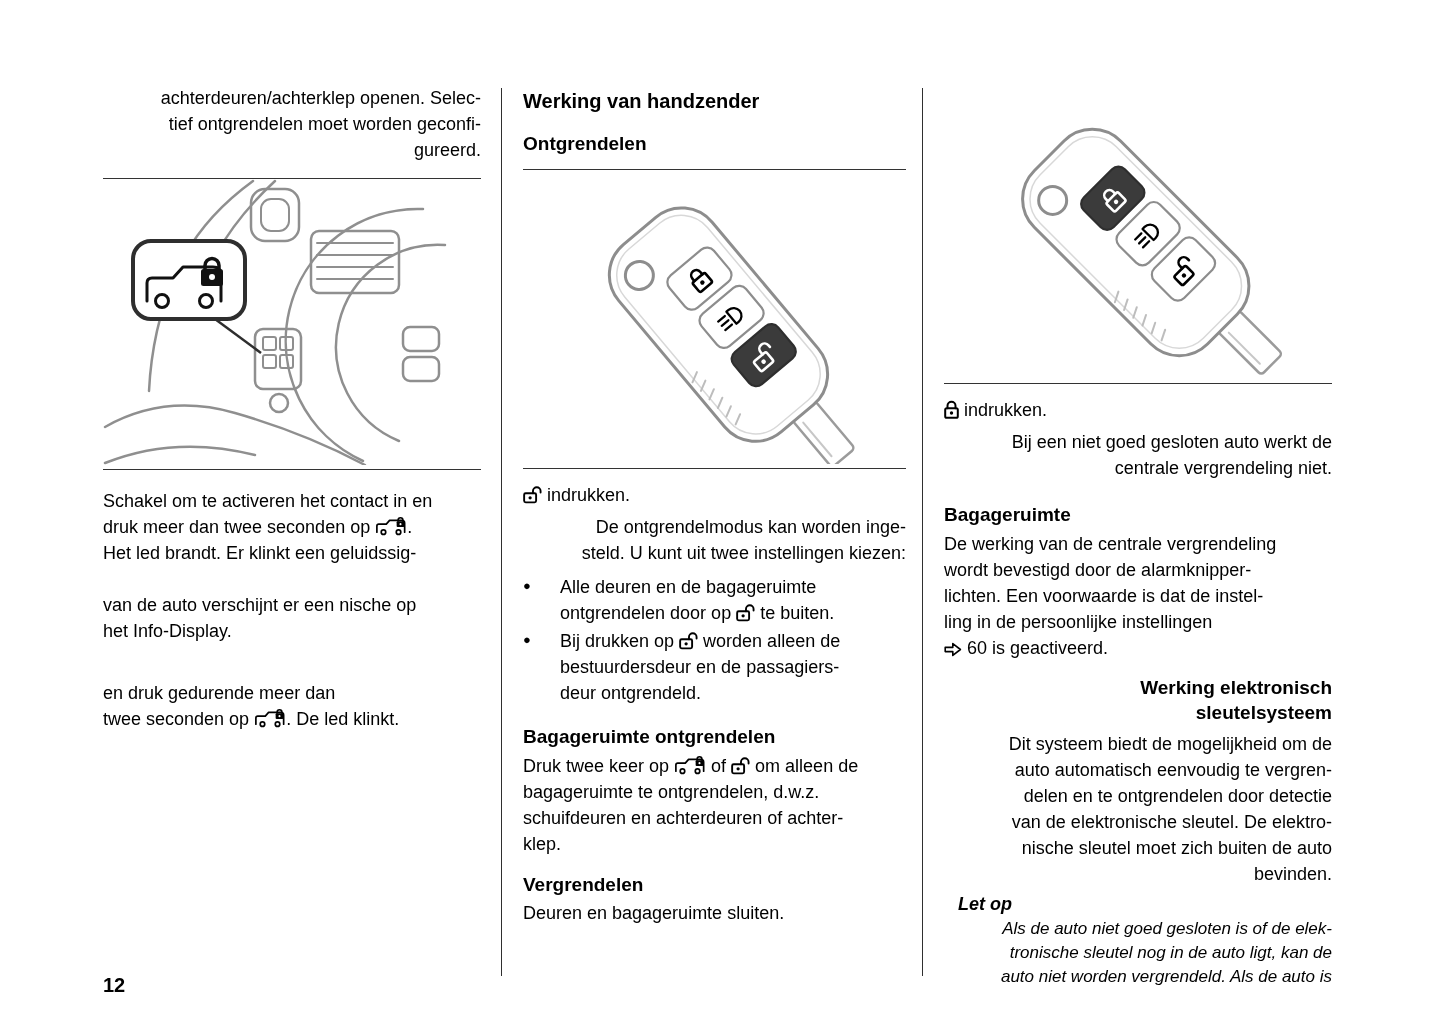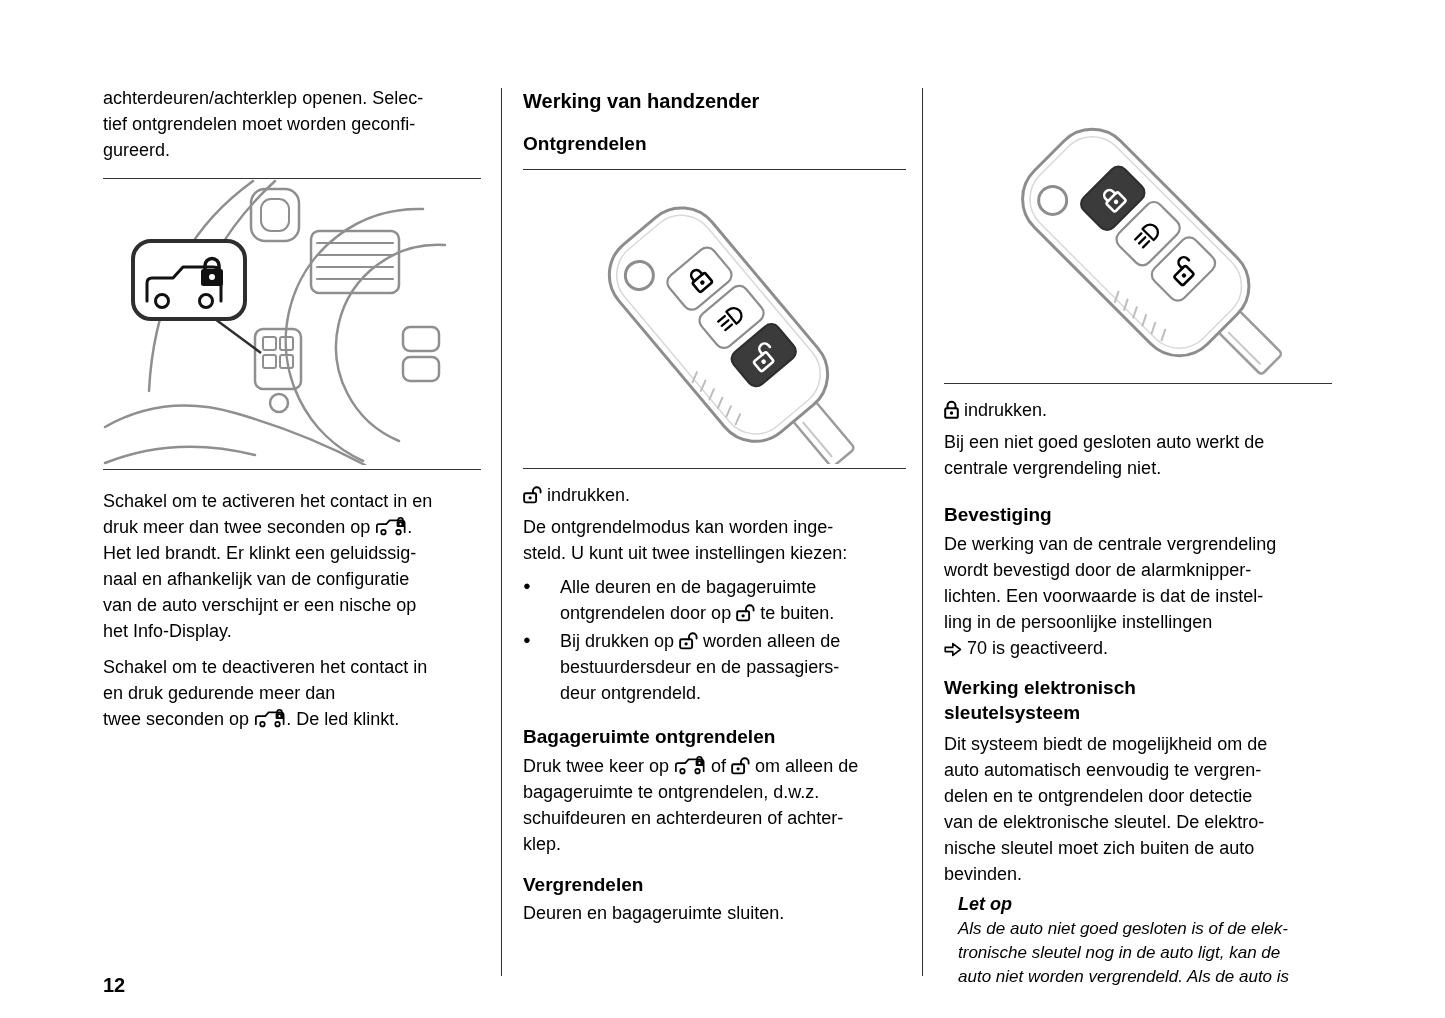--- a/index.html
+++ b/index.html
@@ -10,21 +10,21 @@
   }
   .page { position:absolute; inset:0; }
   .vline { position:absolute; top:88px; height:888px; width:1px; background:#2f2f2f; }
   #vline1 { left:501px; }
   #vline2 { left:922px; }
   .col { position:absolute; top:85px; }
   #col1 { left:103px; width:378px; }
   #col2 { left:523px; width:383px; }
   #col3 { left:944px; width:388px; }
   .body { font-size:18px; line-height:26px; }
-  .prelines { white-space:pre-line; }
+  .prelines { white-space:pre-line;text-align:right; }
   .h1 { font-size:20px; line-height:26px; font-weight:bold; padding-top:3px; }
   .h2 { font-size:19px; line-height:25px; font-weight:bold; }
   .icn { vertical-align:-3px; }
   .figure { border-top:1px solid #333; border-bottom:1px solid #333; overflow:hidden; }
   .figure.no-top { border-top:none; }
   #fig-door { margin-top:15px; }
   #fig-fob-unlock { margin-top:13px; }
   .h2-ont { margin-top:17px; }
   .press { margin-top:13px; }
   .p-mode { margin-top:6px; }
@@ -137,27 +137,27 @@
         </g>
       </svg>
     </div>
 
     <p class="body p-activate">
       <span>Schakel om te activeren het contact in en</span><br>
       <span>druk meer dan twee seconden op </span><svg class="icn" width="32" height="19" viewBox="0 0 34 20">
           <use href="#sym-van-lock" color="#000"></use>
         </svg><span>.</span><br>
       <span>Het led brandt. Er klinkt een geluidssig-</span><br>
-      <span>naal en afhankelijk van de configuratie</span><br>
+      <br>
       <span>van de auto verschijnt er een nische op</span><br>
       <span>het Info-Display.</span>
     </p>
 
     <p class="body p-deactivate">
-      <span>Schakel om te deactiveren het contact in</span><br>
+      <br>
       <span>en druk gedurende meer dan</span><br>
       <span>twee seconden op </span><svg class="icn" width="32" height="19" viewBox="0 0 34 20">
           <use href="#sym-van-lock" color="#000"></use>
         </svg><span>. De led klinkt.</span>
     </p>
 
   </div>
 
   <div class="col" id="col2">
 
@@ -293,30 +293,30 @@
 
     <p class="body p-press3">
       <svg class="icn" width="15" height="19" viewBox="0 0 15 19">
           <use href="#sym-lock-closed" color="#000"></use>
         </svg><span> indrukken.</span>
     </p>
 
     <p class="body prelines p-notclosed">Bij een niet goed gesloten auto werkt de
 centrale vergrendeling niet.</p>
 
-    <div class="h2 h2-bev">Bevestiging</div>
+    <div class="h2 h2-bev">Bagageruimte</div>
 
     <p class="body p-confirm">
       <span>De werking van de centrale vergrendeling</span><br>
       <span>wordt bevestigd door de alarmknipper-</span><br>
       <span>lichten. Een voorwaarde is dat de instel-</span><br>
       <span>ling in de persoonlijke instellingen</span><br>
       <svg class="icn" width="18" height="15" viewBox="0 0 18 15">
           <use href="#sym-arrow-ref" color="#000"></use>
-        </svg><span> 70 is geactiveerd.</span>
+        </svg><span> 60 is geactiveerd.</span>
     </p>
 
     <div class="h2 h2-keyless prelines">Werking elektronisch
 sleutelsysteem</div>
 
     <p class="body prelines p-keyless">Dit systeem biedt de mogelijkheid om de
 auto automatisch eenvoudig te vergren-
 delen en te ontgrendelen door detectie
 van de elektronische sleutel. De elektro-
 nische sleutel moet zich buiten de auto

